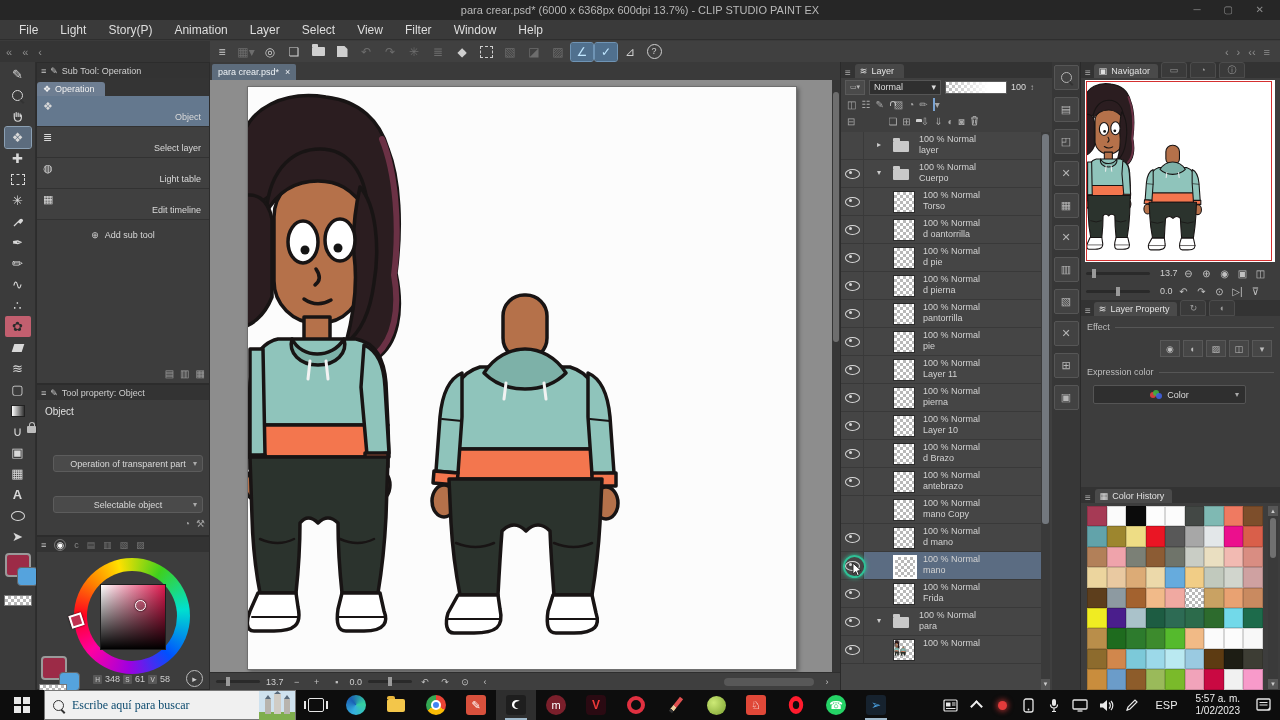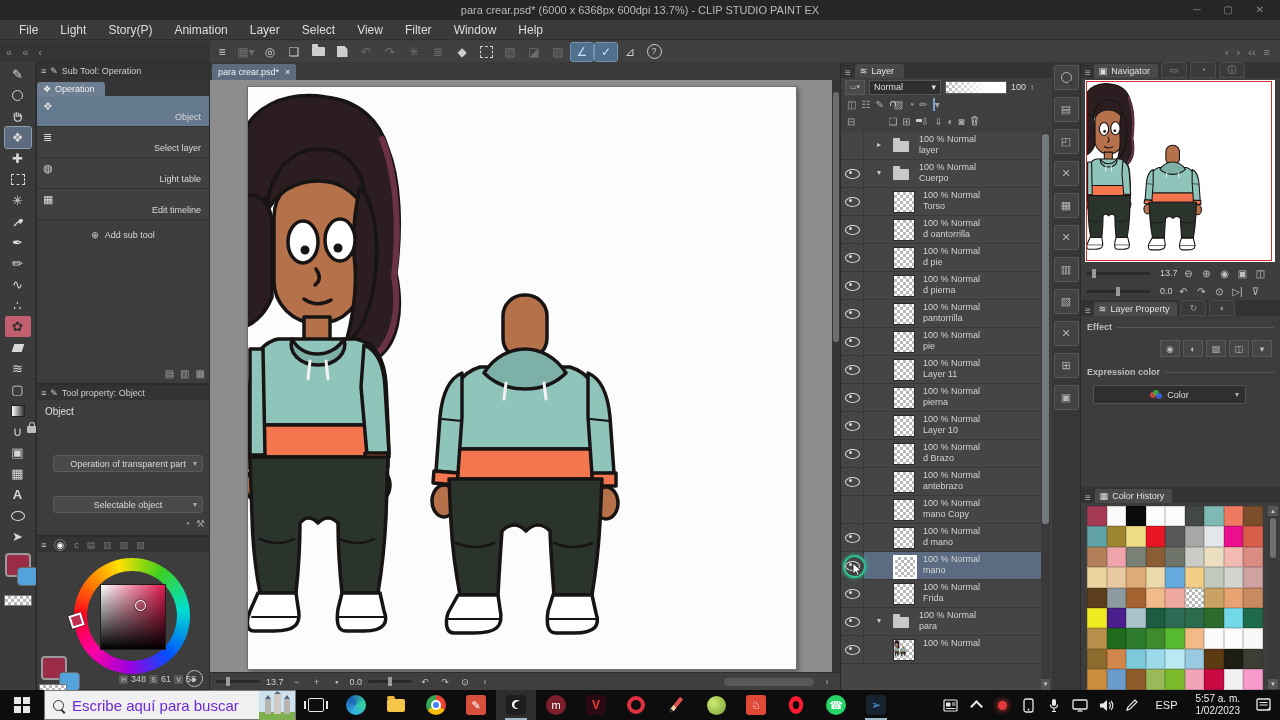--- a/index.html
+++ b/index.html
@@ -94,37 +94,37 @@
   .dock{left:1052px;top:62px;width:28px;height:628px;background:#373737;display:flex;flex-direction:column;align-items:center;gap:7px;padding-top:3px;box-sizing:border-box;}
   .dockbtn{width:23px;height:23px;background:#424242;border:1px solid #565656;border-radius:2px;display:flex;align-items:center;justify-content:center;font-size:11px;color:#b5b5b5;flex:0 0 auto;}
   
   .rpanel{left:1080px;width:200px;background:#3d3d3d;border-left:1px solid #2a2a2a;box-sizing:border-box;}
   .rtab{background:#4a4a4a;color:#e0e0e0;font-size:9px;padding:2px 8px 2px 5px;border-radius:3px 3px 0 0;display:flex;gap:4px;align-items:center;}
   .rtabsq{width:24px;height:14px;background:#3a3a3a;border:1px solid #4c4c4c;border-radius:3px 3px 0 0;color:#9a9a9a;font-size:9px;text-align:center;line-height:14px;}
   .navprev{position:absolute;left:4px;top:18px;width:190px;height:182px;background:#fff;overflow:hidden;}
   .navrect{position:absolute;left:1px;top:1px;width:184px;height:178px;border:1.5px solid #d43030;}
   .navctl{position:absolute;left:0;width:200px;height:18px;display:flex;align-items:center;gap:4px;padding:0 5px;font-size:9px;color:#cfcfcf;box-sizing:border-box;}
   .cbtn{width:14px;height:13px;display:flex;align-items:center;justify-content:center;color:#c0c0c0;font-size:10px;}
-  .seclabel{font-size:9px;color:#bdbdbd;display:flex;align-items:center;gap:5px;font-weight:bold;}
+  .seclabel{font-size:9px;color:#bdbdbd;display:flex;align-items:center;gap:5px;}
   .seclabel::after{content:"";flex:1;height:1px;background:#565656;}
   .fxbtn{width:18px;height:15px;background:#464646;border:1px solid #585858;display:flex;align-items:center;justify-content:center;color:#bbb;font-size:9px;}
   .exprdd{height:17px;background:#2f2f2f;border:1px solid #555;border-radius:2px;display:flex;align-items:center;justify-content:center;gap:5px;font-size:9px;color:#ddd;position:relative;}
   .rgbdots{position:relative;width:12px;height:10px;}
   .rgbdots i{position:absolute;width:6px;height:6px;border-radius:50%;opacity:.9;}
   .swgrid{position:absolute;left:6px;top:19px;width:176px;height:184px;overflow:hidden;display:grid;grid-template-columns:repeat(9,1fr);grid-auto-rows:20.4px;}
   .sw{border:0.5px solid rgba(0,0,0,.15);box-sizing:border-box;}
   .chscroll{position:absolute;right:2px;top:19px;width:10px;height:183px;background:#3a3a3a;}
   .chscroll .sarr{position:absolute;left:0;width:10px;height:10px;background:#575757;color:#ccc;font-size:6px;text-align:center;line-height:10px;}
   
   .taskbar{left:0;top:690px;width:1280px;height:30px;background:#0d0d0d;display:flex;align-items:center;}
   .startbtn{width:44px;height:30px;display:flex;align-items:center;justify-content:center;}
   .winlogo{display:grid;grid-template-columns:7px 7px;grid-template-rows:7px 7px;gap:1.5px;}
   .winlogo i{background:#e8e8e8;}
   .searchbox{width:252px;height:30px;background:#f0f0f0;border:1px solid #777;display:flex;align-items:center;gap:8px;padding:0 8px;box-sizing:border-box;position:relative;}
-  .searchbox .ph{color:#6d28d9;font-size:15px;}
+  .searchbox .ph{color:#0c4a6e;font-size:12px;font-family:Liberation Serif, serif;}
   .sglass{width:9px;height:9px;border:1.6px solid #333;border-radius:50%;position:relative;flex:0 0 auto;}
   .sglass::after{content:"";position:absolute;left:8px;top:8px;width:1.8px;height:5px;background:#333;transform:rotate(-45deg);}
   .castle{position:absolute;right:0;top:0;height:30px;width:36px;overflow:hidden;}
   .appslot{width:40px;height:30px;display:flex;align-items:center;justify-content:center;position:relative;}
   .appslot.active{background:#2e2e2e;}
   .appslot .under{position:absolute;bottom:0;left:9px;right:9px;height:2px;background:#9fb8ca;}
   .tvbtn{width:14px;height:12px;border:1.5px solid #e6e6e6;border-radius:2px;position:relative;}
   .tvbtn::before,.tvbtn::after{content:"";position:absolute;top:2px;bottom:2px;width:2px;background:#e6e6e6;}
   .tvbtn::before{left:-5px;} .tvbtn::after{right:-5px;}
   .tray{margin-left:auto;display:flex;align-items:center;gap:2px;padding-right:4px;}
@@ -394,21 +394,21 @@
     </div>
     <div style="position:relative;height:137px;">
       <div class="abs huering" style="left:37px;top:6px;width:116px;height:116px;"></div>
       <div class="abs huehole" style="left:50px;top:19px;width:90px;height:90px;"></div>
       <div class="abs svsq" style="left:63px;top:32px;width:64px;height:64px;"></div>
       <div class="abs svdot" style="left:98px;top:48px;"></div>
       <div class="abs huemark" style="left:33px;top:62px;"></div>
       <div class="abs fg" style="left: 4px; top: 104px; background: rgb(156, 43, 71);"></div>
       <div class="abs bg" style="left: 22px; top: 120px; background: rgb(85, 163, 221);"></div>
       <div class="abs chk chk-s trans-sw" style="left:2px;top:132px;"></div>
-      <div class="abs hsvrow" style="left:82px;top:122px;">
+      <div class="abs hsvrow" style="left:56px;top:122px;">
         <span class="hsvtag">H</span>
           <span>348</span>
         <span class="hsvtag">S</span>
           <span>61</span>
         <span class="hsvtag">V</span>
           <span>58</span>
       </div>
       <div class="abs" style="right:6px;top:118px;width:15px;height:15px;border:1.4px solid #bbb;border-radius:50%;color:#ccc;font-size:9px;display:flex;align-items:center;justify-content:center;">▸</div>
     </div>
   </div>

